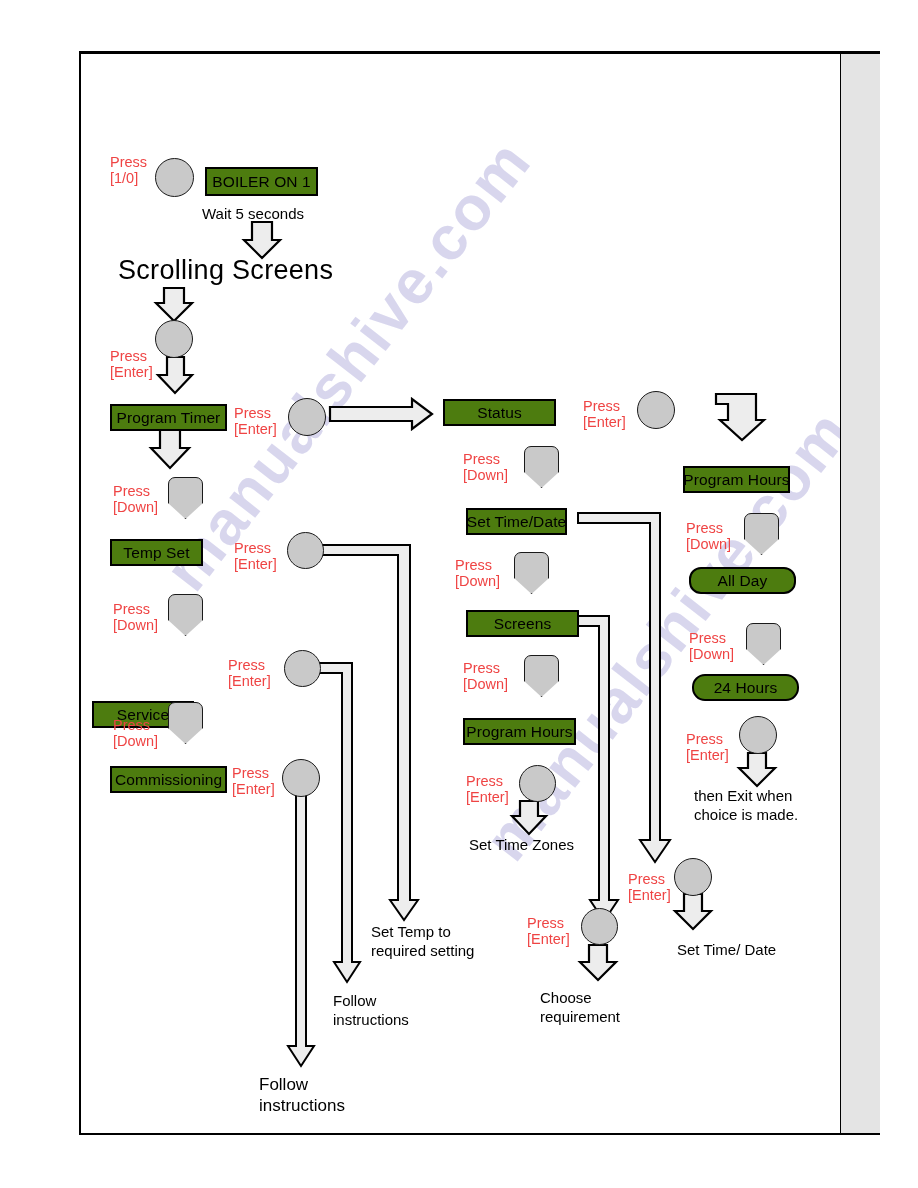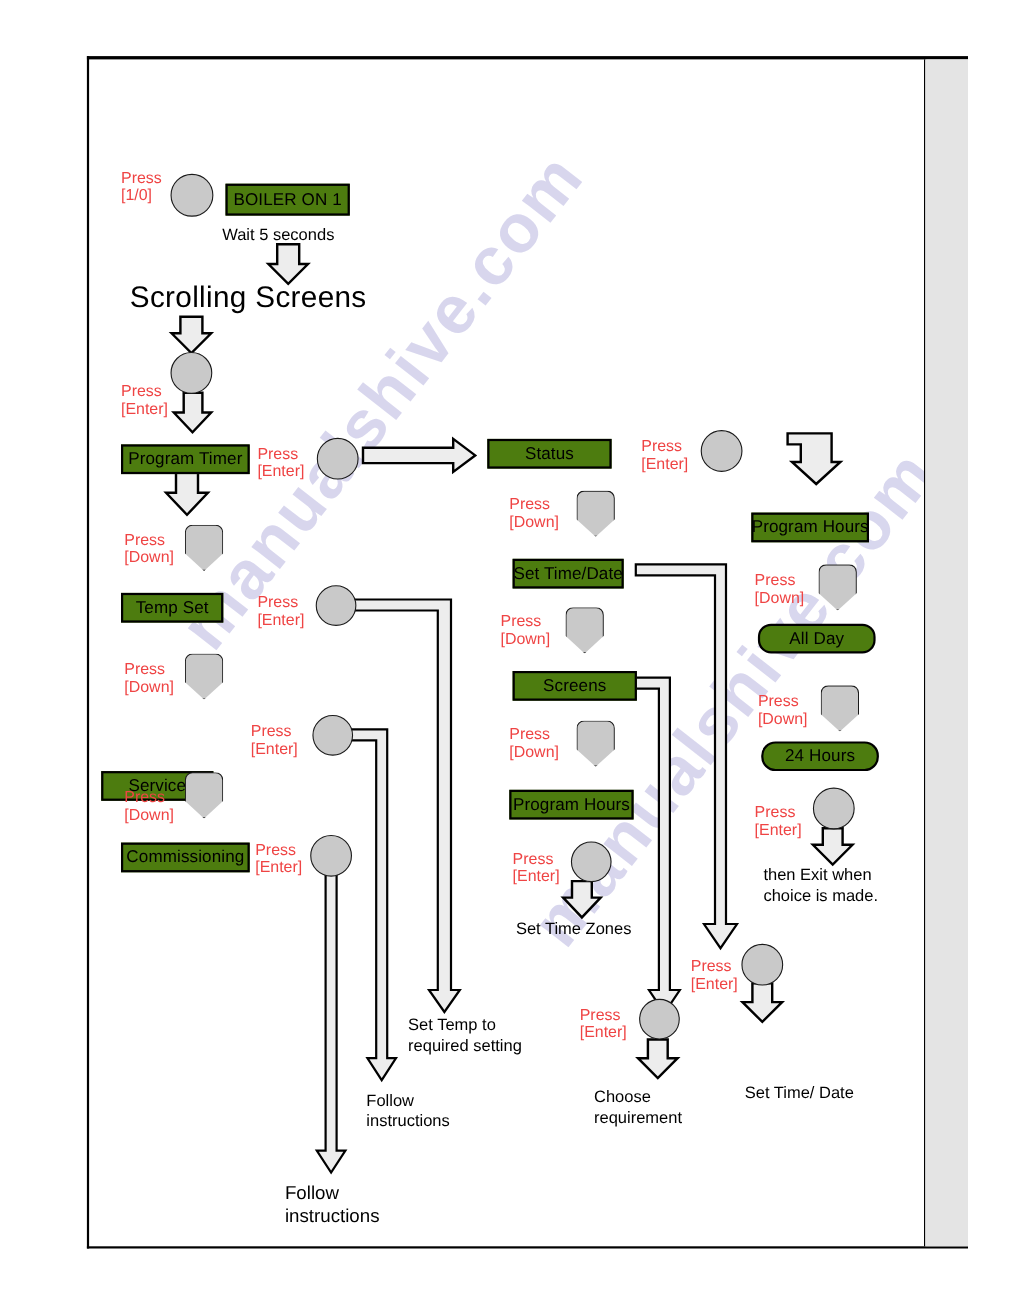--- a/index.html
+++ b/index.html
@@ -284,21 +284,21 @@
 [Enter]</div>
   <div class="circ" style="left:739px; top:716px; width:38px; height:38px;"></div>
 
   <div class="note" style="left:694px; top:786px;">then Exit when
 choice is made.</div>
 
   <div class="press" style="left:628px; top:871px;">Press
 [Enter]</div>
   <div class="circ" style="left:674px; top:858px; width:38px; height:38px;"></div>
 
-  <div class="note" style="left:677px; top:940px;margin-top:44px;">Set Time/ Date</div>
+  <div class="note" style="left:677px; top:940px;">Set Time/ Date</div>
 
   <div class="note" style="left:371px; top:922px;">Set Temp to
 required setting</div>
 
   <div class="note" style="left:333px; top:991px;">Follow
 instructions</div>
 
   <div class="note" style="left:540px; top:988px;">Choose
 requirement</div>
 

